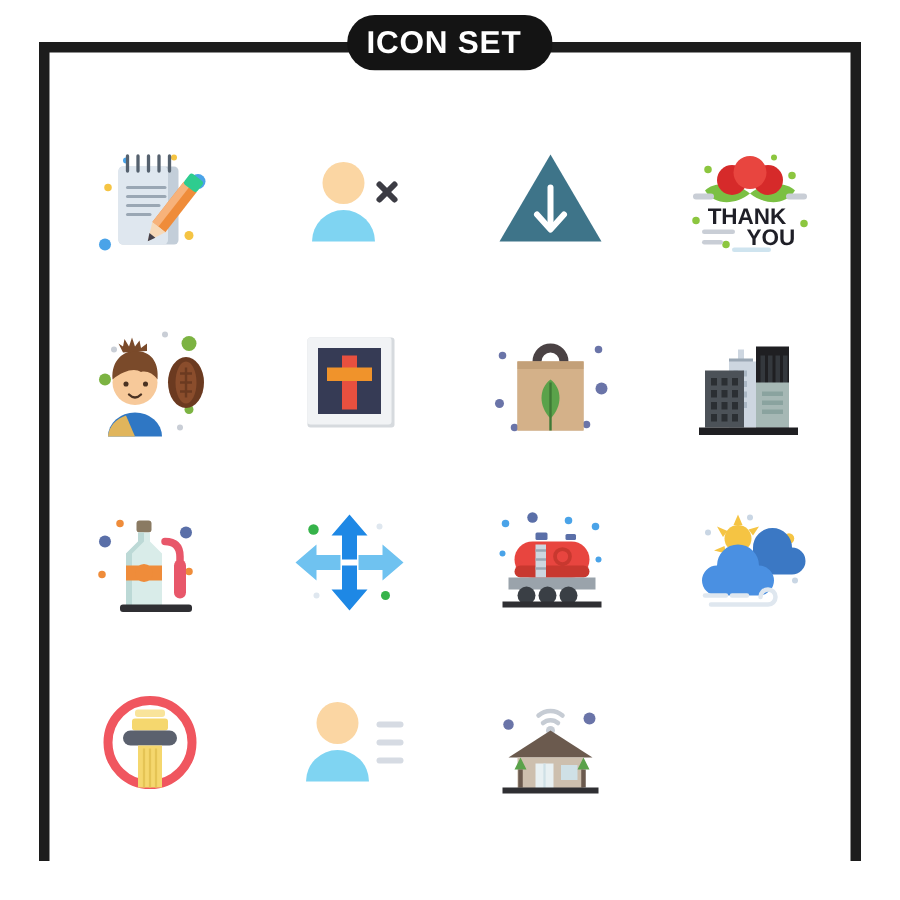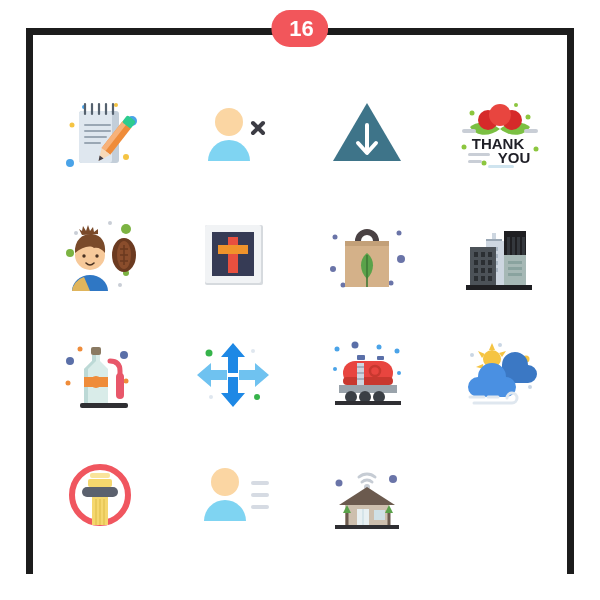--- a/index.html
+++ b/index.html
@@ -84,21 +84,21 @@
     justify-content: center;
   }
   .cell svg { display: block; }
 </style>
 </head>
 <body>
 
 <div id="frame"></div>
 
 <div id="header-pill">
-  <div id="header-count">16</div>
+  <div id="header-title">ICON SET</div>
 </div>
 
 <div id="icon-grid">
 
   <div class="cell">
     <svg width="92" height="80" viewBox="0 0 92 80">
       <circle cx="78" cy="26" r="5" fill="#4aa3e8"></circle>
       <circle cx="16" cy="68" r="4" fill="#4aa3e8"></circle>
       <circle cx="72" cy="62" r="3" fill="#f5c443"></circle>
       <circle cx="18" cy="30" r="2.5" fill="#f5c443"></circle>

